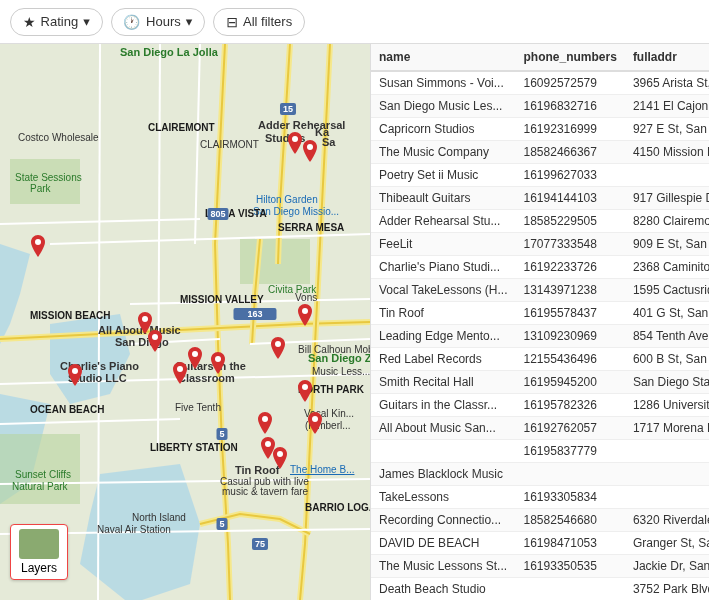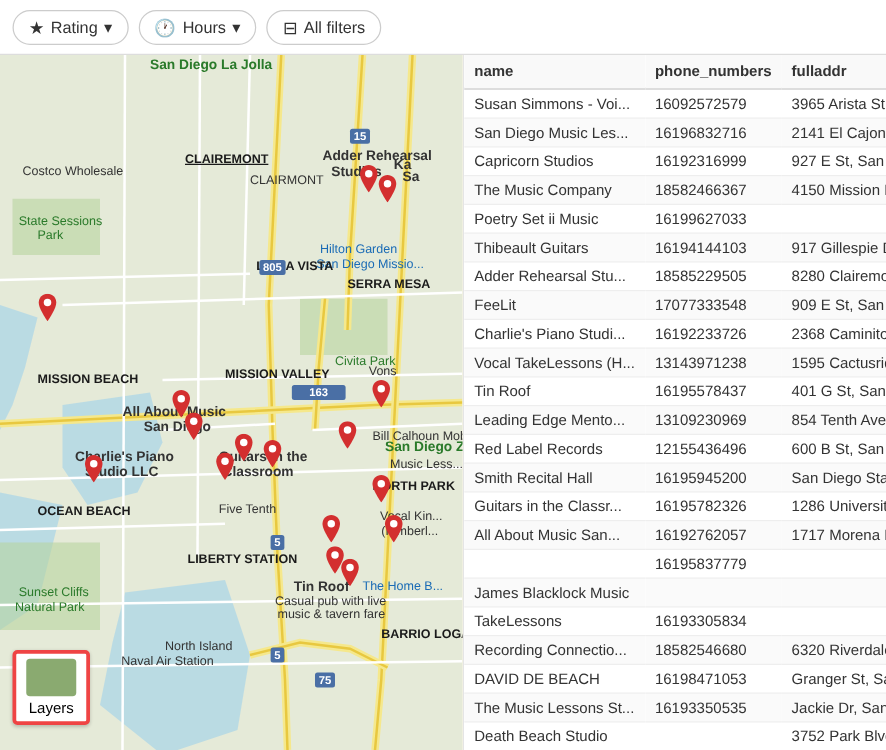--- a/index.html
+++ b/index.html
@@ -31,21 +31,21 @@
 
     
     #map-area {
       width: 370px;
       position: relative;
       overflow: hidden;
       flex-shrink: 0;
     }
     #map-canvas {
       width: 100%; height: 100%;
-      background: #fef9c3;
+      background: #86efac;
       position: relative;
     }
 
     
     #map-svg {
       position: absolute; top: 0; left: 0;
       width: 100%; height: 100%;
     }
 
     
@@ -68,21 +68,21 @@
       transform: translate(-50%, -100%);
       cursor: pointer;
     }
     .map-pin svg { width: 18px; height: 22px; }
 
     
     #layers-btn {
       position: absolute;
       bottom: 20px; left: 10px;
       background: #fff;
-      border: 3px solid #ef4444;
+      border: 1px solid #ef4444;
       border-radius: 4px;
       padding: 4px 8px;
       font-size: 12px;
       cursor: pointer;
       display: flex; flex-direction: column; align-items: center;
       gap: 2px;
       box-shadow: 0 1px 3px rgba(0,0,0,0.2);
     }
     #layers-btn .layer-thumb {
       width: 40px; height: 30px;
@@ -180,37 +180,37 @@
           <path d="M 0,440 L 370,435" fill="none" stroke="#fff" stroke-width="2"></path>
           <path d="M 0,490 L 370,485" fill="none" stroke="#fff" stroke-width="2"></path>
           <path d="M 50,200 L 370,190" fill="none" stroke="#fff" stroke-width="2"></path>
           <path d="M 130,260 L 370,255" fill="none" stroke="#fff" stroke-width="2"></path>
           <path d="M 0,180 L 200,175" fill="none" stroke="#fff" stroke-width="2"></path>
           <path d="M 200,0 L 195,200" fill="none" stroke="#fff" stroke-width="2"></path>
           <path d="M 250,300 L 370,295" fill="none" stroke="#fff" stroke-width="2"></path>
           <path d="M 130,300 L 220,295" fill="none" stroke="#fff" stroke-width="2"></path>
         </svg>
         <div class="map-label green bold" style="left: 120px; top: 2px;">San Diego La Jolla</div>
-        <div class="map-label dark" style="left: 148px; top: 78px; text-decoration: underline;">CLAIREMONT</div>
+        <div class="map-label dark" style="left: 148px; top: 78px;">CLAIREMONT</div>
         <div class="map-label " style="left: 18px; top: 88px;">Costco Wholesale</div>
         <div class="map-label " style="left: 200px; top: 95px;">CLAIRMONT</div>
         <div class="map-label bold" style="left: 258px; top: 75px;">Adder Rehearsal</div>
         <div class="map-label bold" style="left: 265px; top: 88px;">Studios</div>
         <div class="map-label bold" style="left: 315px; top: 82px;">Ka</div>
         <div class="map-label bold" style="left: 322px; top: 92px;">Sa</div>
         <div class="map-label green" style="left: 15px; top: 128px;">State Sessions</div>
         <div class="map-label green" style="left: 30px; top: 139px;">Park</div>
         <div class="map-label blue" style="left: 256px; top: 150px;">Hilton Garden</div>
         <div class="map-label blue" style="left: 253px; top: 162px;">San Diego Missio...</div>
         <div class="map-label dark" style="left: 278px; top: 178px;">SERRA MESA</div>
         <div class="map-label dark" style="left: 205px; top: 164px;">LINDA VISTA</div>
         <div class="map-label dark" style="left: 180px; top: 250px;">MISSION VALLEY</div>
         <div class="map-label green" style="left: 268px; top: 222px; margin-top: 18px;">Civita Park</div>
         <div class="map-label " style="left: 295px; top: 248px;">Vons</div>
-        <div class="map-label dark" style="left: 30px; top: 254px;">MISSION BEACH</div>
+        <div class="map-label dark" style="left: 30px; top: 266px;">MISSION BEACH</div>
         <div class="map-label bold" style="left: 98px; top: 280px;">All About Music</div>
         <div class="map-label bold" style="left: 115px; top: 292px;">San Diego</div>
         <div class="map-label bold" style="left: 60px; top: 316px;">Charlie's Piano</div>
         <div class="map-label bold" style="left: 68px; top: 328px;">Studio LLC</div>
         <div class="map-label bold" style="left: 175px; top: 316px;">Guitars in the</div>
         <div class="map-label bold" style="left: 178px; top: 328px;">Classroom</div>
         <div class="map-label green bold" style="left: 308px; top: 308px;">San Diego Zoo</div>
         <div class="map-label " style="left: 312px; top: 322px;">Music Less...</div>
         <div class="map-label " style="left: 298px; top: 300px;">Bill Calhoun Mobile</div>
         <div class="map-label dark" style="left: 298px; top: 340px;">NORTH PARK</div>
@@ -220,21 +220,21 @@
         <div class="map-label " style="left: 304px; top: 364px;">Vocal Kin...</div>
         <div class="map-label " style="left: 305px; top: 376px;">(Kimberl...</div>
         <div class="map-label bold" style="left: 235px; top: 420px;">Tin Roof</div>
         <div class="map-label " style="left: 220px; top: 432px;">Casual pub with live</div>
         <div class="map-label " style="left: 222px; top: 442px;">music &amp; tavern fare</div>
         <div class="map-label green" style="left: 15px; top: 425px;">Sunset Cliffs</div>
         <div class="map-label green" style="left: 12px; top: 437px;">Natural Park</div>
         <div class="map-label " style="left: 105px; top: 468px; margin-left: 27px;">North Island</div>
         <div class="map-label " style="left: 97px; top: 480px;">Naval Air Station</div>
         <div class="map-label dark" style="left: 305px; top: 458px;">BARRIO LOGAN</div>
-        <div class="map-label blue" style="left: 290px; top: 420px;">The Home B...</div>
+        <div class="map-label blue" style="left: 290px; top: 420px; text-decoration: underline;">The Home B...</div>
         <div class="map-label bold" style="left: 115px; top: 560px;">Coronado</div>
         <div class="map-pin" style="left: 38px; top: 213px;"><svg viewBox="0 0 18 22" xmlns="http://www.w3.org/2000/svg">
       <path d="M9 0C5.13 0 2 3.13 2 7c0 5.25 7 15 7 15s7-9.75 7-15c0-3.87-3.13-7-7-7z" fill="#d32f2f"></path>
       <circle cx="9" cy="7" r="3" fill="white"></circle>
     </svg></div>
         <div class="map-pin" style="left: 145px; top: 290px;"><svg viewBox="0 0 18 22" xmlns="http://www.w3.org/2000/svg">
       <path d="M9 0C5.13 0 2 3.13 2 7c0 5.25 7 15 7 15s7-9.75 7-15c0-3.87-3.13-7-7-7z" fill="#d32f2f"></path>
       <circle cx="9" cy="7" r="3" fill="white"></circle>
     </svg></div>
         <div class="map-pin" style="left: 155px; top: 308px;"><svg viewBox="0 0 18 22" xmlns="http://www.w3.org/2000/svg">

